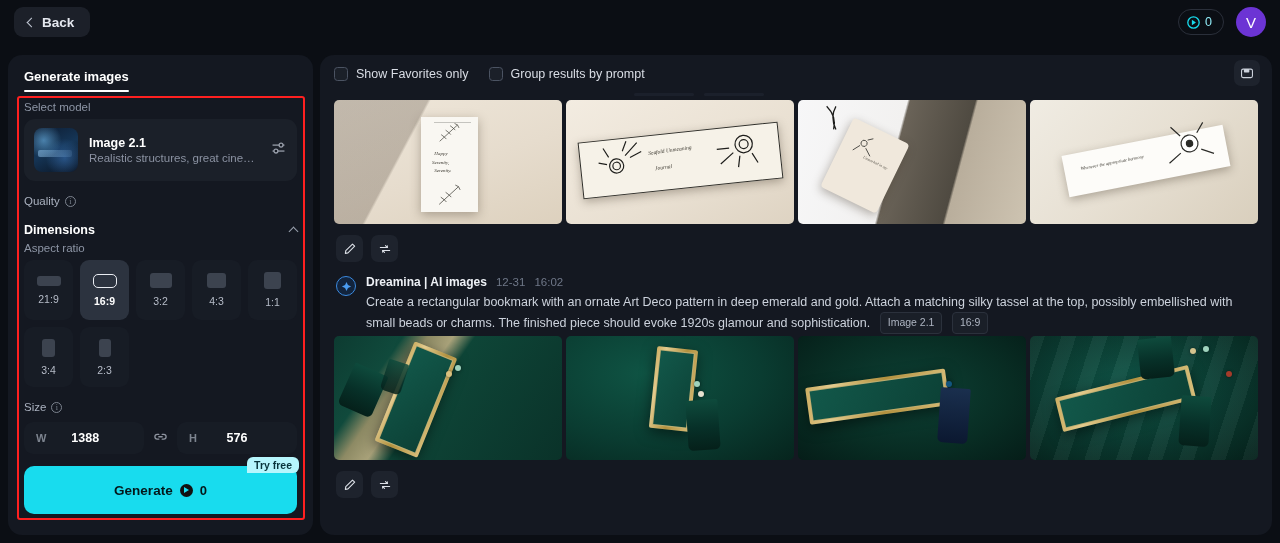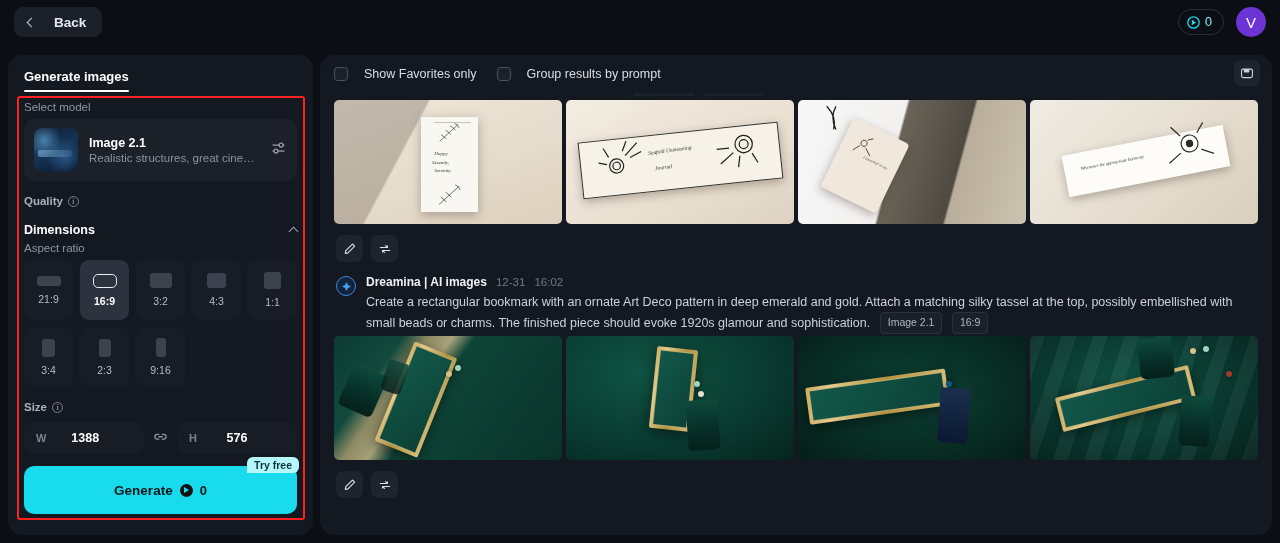--- a/index.html
+++ b/index.html
@@ -12,21 +12,21 @@
   }
   .app { position: relative; width: 1280px; height: 543px; background: #0b0e14; }
 
   
   .topbar {
     position: absolute; top: 0; left: 0; width: 1280px; height: 44px;
     display: flex; align-items: center; justify-content: space-between;
     padding: 0 14px;
   }
   .back-btn {
-    display: flex; align-items: center; gap: 19px;
+    display: flex; align-items: center; gap: 7px;
     background: #1c2029; border-radius: 9px;
     height: 30px; padding: 0 16px 0 12px;
     font-size: 13.5px; font-weight: 600; color: #e4e7ee;
     cursor: pointer;
   }
   .chev-left {
     width: 7px; height: 7px; border-left: 1.6px solid #c3c9d6;
     border-bottom: 1.6px solid #c3c9d6; transform: rotate(45deg);
     margin-left: 2px;
   }
@@ -96,21 +96,21 @@
   .model-meta { flex: 1 1 auto; min-width: 0; }
   .model-name { font-size: 12.5px; font-weight: 700; color: #fff; }
   .model-desc {
     font-size: 11.5px; color: #8b92a2; margin-top: 2px;
     white-space: nowrap; overflow: hidden; text-overflow: ellipsis;
   }
   .slider-icon { flex: 0 0 auto; opacity: .75; cursor: pointer; }
 
   .row-label {
     display: flex; align-items: center; gap: 5px;
-    font-size: 11.5px; color: #aab1bf; margin: 14px 0 9px 0; font-weight: bold;
+    font-size: 11.5px; color: #aab1bf; margin: 14px 0 9px 0;
   }
   .info-i {
     width: 11px; height: 11px; border-radius: 50%;
     border: 1px solid #7c838f; color: #7c838f;
     font-size: 8px; line-height: 9px; text-align: center;
     font-style: normal; font-family: "Liberation Serif", serif;
   }
 
   .slider-row { display: flex; align-items: center; gap: 12px; }
   .slider-track {
@@ -195,21 +195,21 @@
   
   .right-panel {
     position: absolute; left: 320px; top: 55px;
     width: 952px; height: 480px;
     background: #141821; border-radius: 14px; overflow: hidden;
   }
   .right-toolbar {
     height: 38px; display: flex; align-items: center;
     padding: 0 14px; gap: 20px; position: relative;
   }
-  .check-item { display: flex; align-items: center; gap: 16px; cursor: pointer; text-align: center; }
+  .check-item { display: flex; align-items: center; gap: 8px; cursor: pointer; text-align: center; }
   .checkbox {
     width: 14px; height: 14px; border-radius: 3.5px;
     border: 1.4px solid #4b5362; background: #1b2029;
   }
   .check-label { font-size: 12.5px; color: #d9dde5; }
   .archive-btn {
     position: absolute; right: 12px; top: 5px;
     width: 26px; height: 26px; border-radius: 7px; background: #1e232d;
     display: flex; align-items: center; justify-content: center; cursor: pointer;
   }
@@ -394,24 +394,20 @@
             <span class="ratio-text">1:1</span>
           </div>
           <div class="ratio-cell">
             <span class="ratio-box" style="width: 13px; height: 18px;"></span>
             <span class="ratio-text">3:4</span>
           </div>
           <div class="ratio-cell">
             <span class="ratio-box" style="width: 12px; height: 18px;"></span>
             <span class="ratio-text">2:3</span>
           </div>
-          <div class="ratio-cell">
-            <span class="ratio-box" style="width: 10px; height: 19px;"></span>
-            <span class="ratio-text">9:16</span>
-          </div>
         </div>
 
       <div class="row-label">
         <span>Size</span>
         <i class="info-i">i</i>
       </div>
       <div class="size-row">
         <div class="size-field">
           <span class="size-key">W</span>
           <span class="size-val">1388</span>

